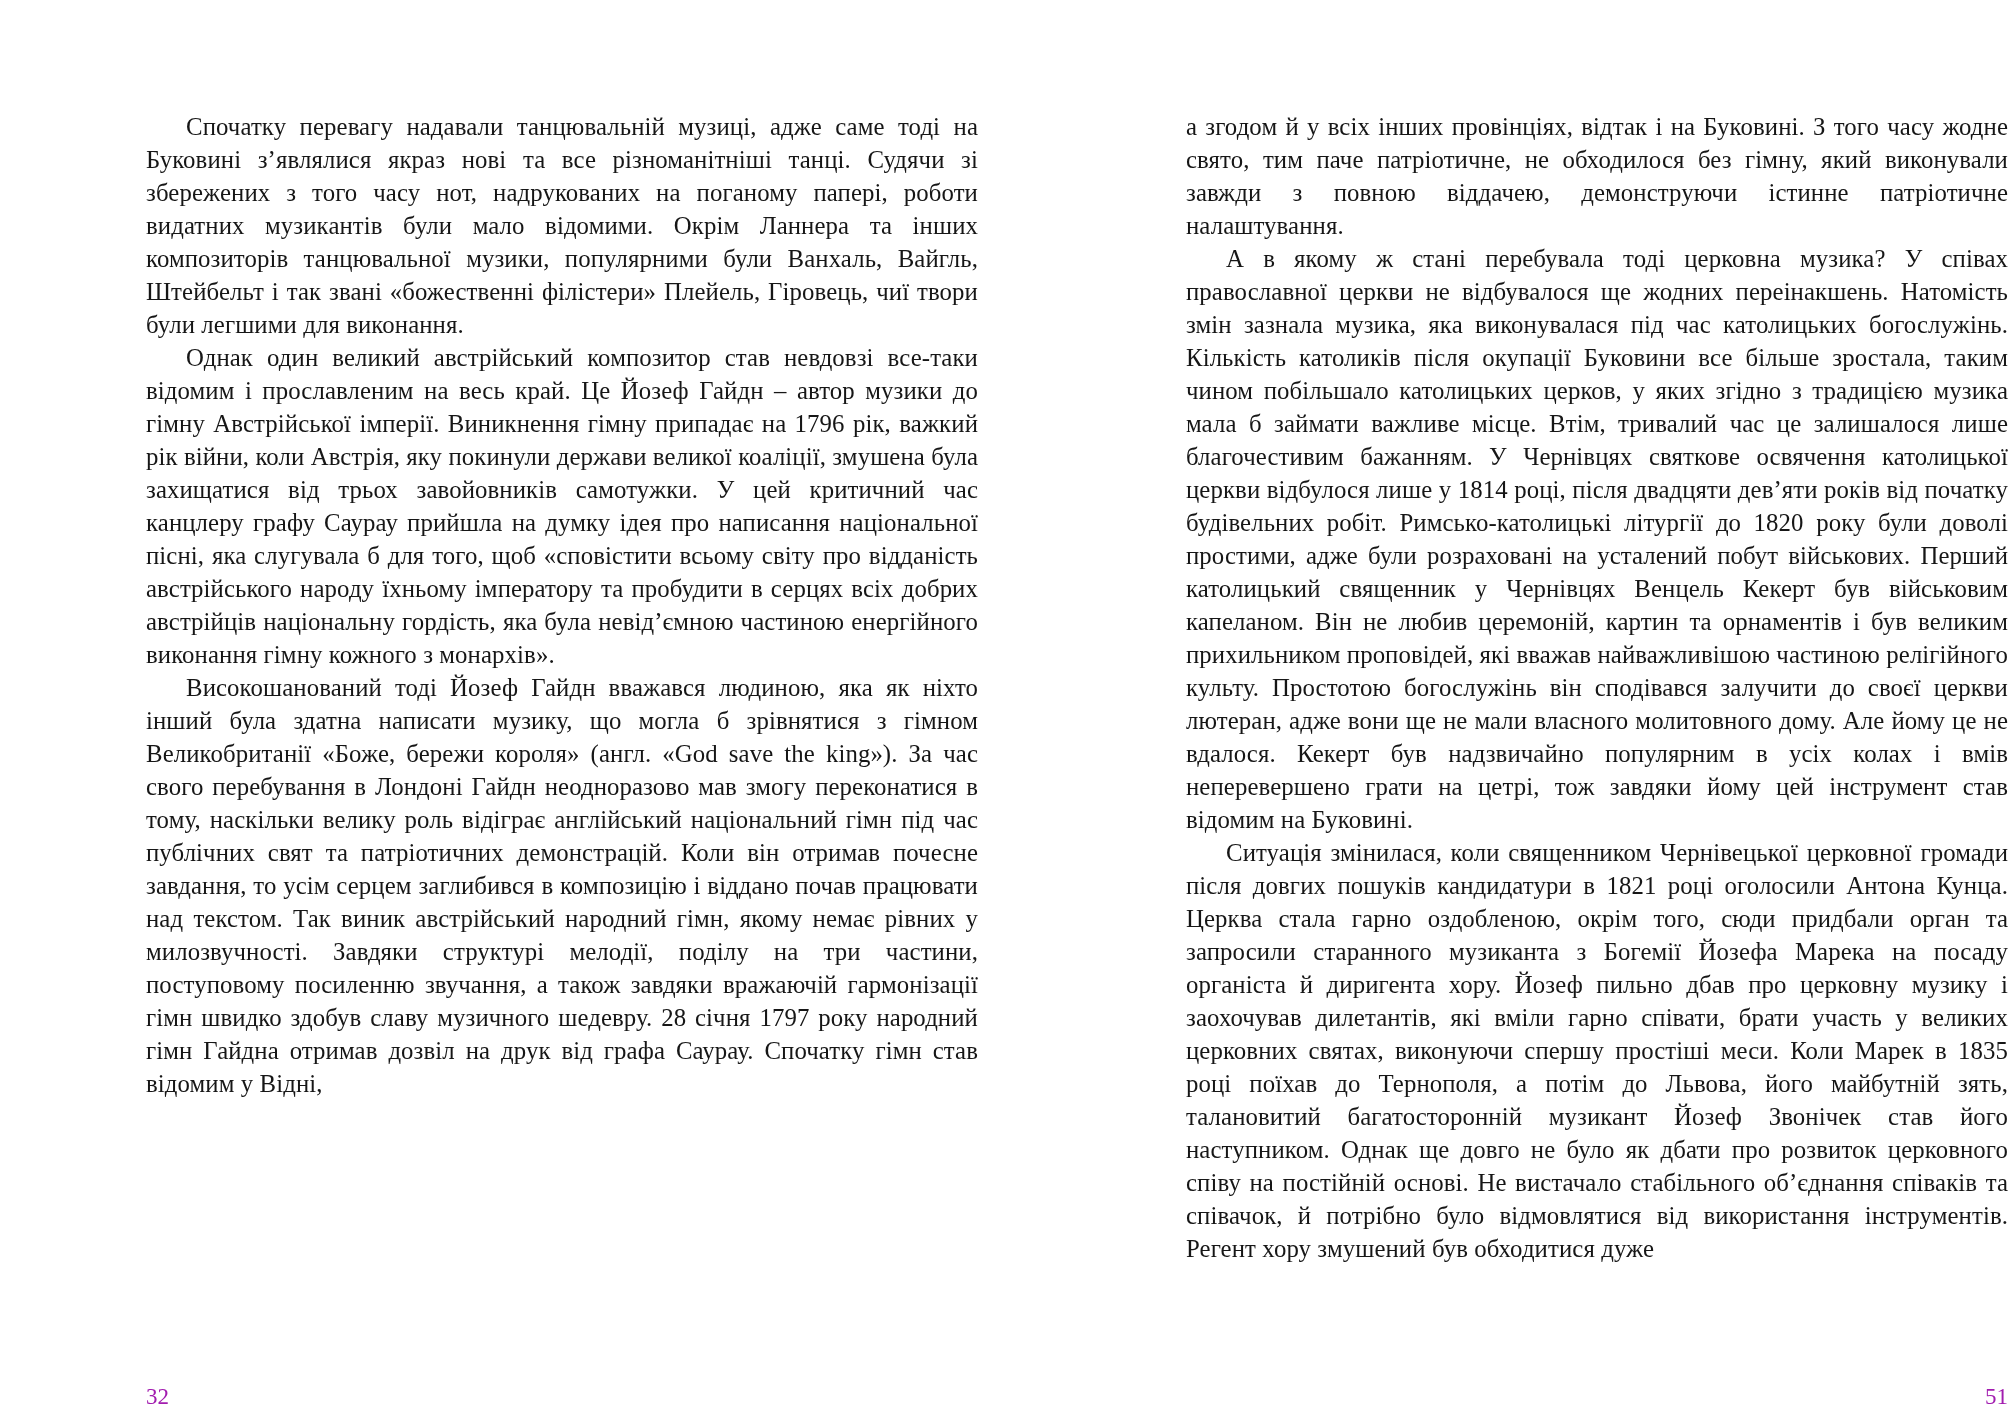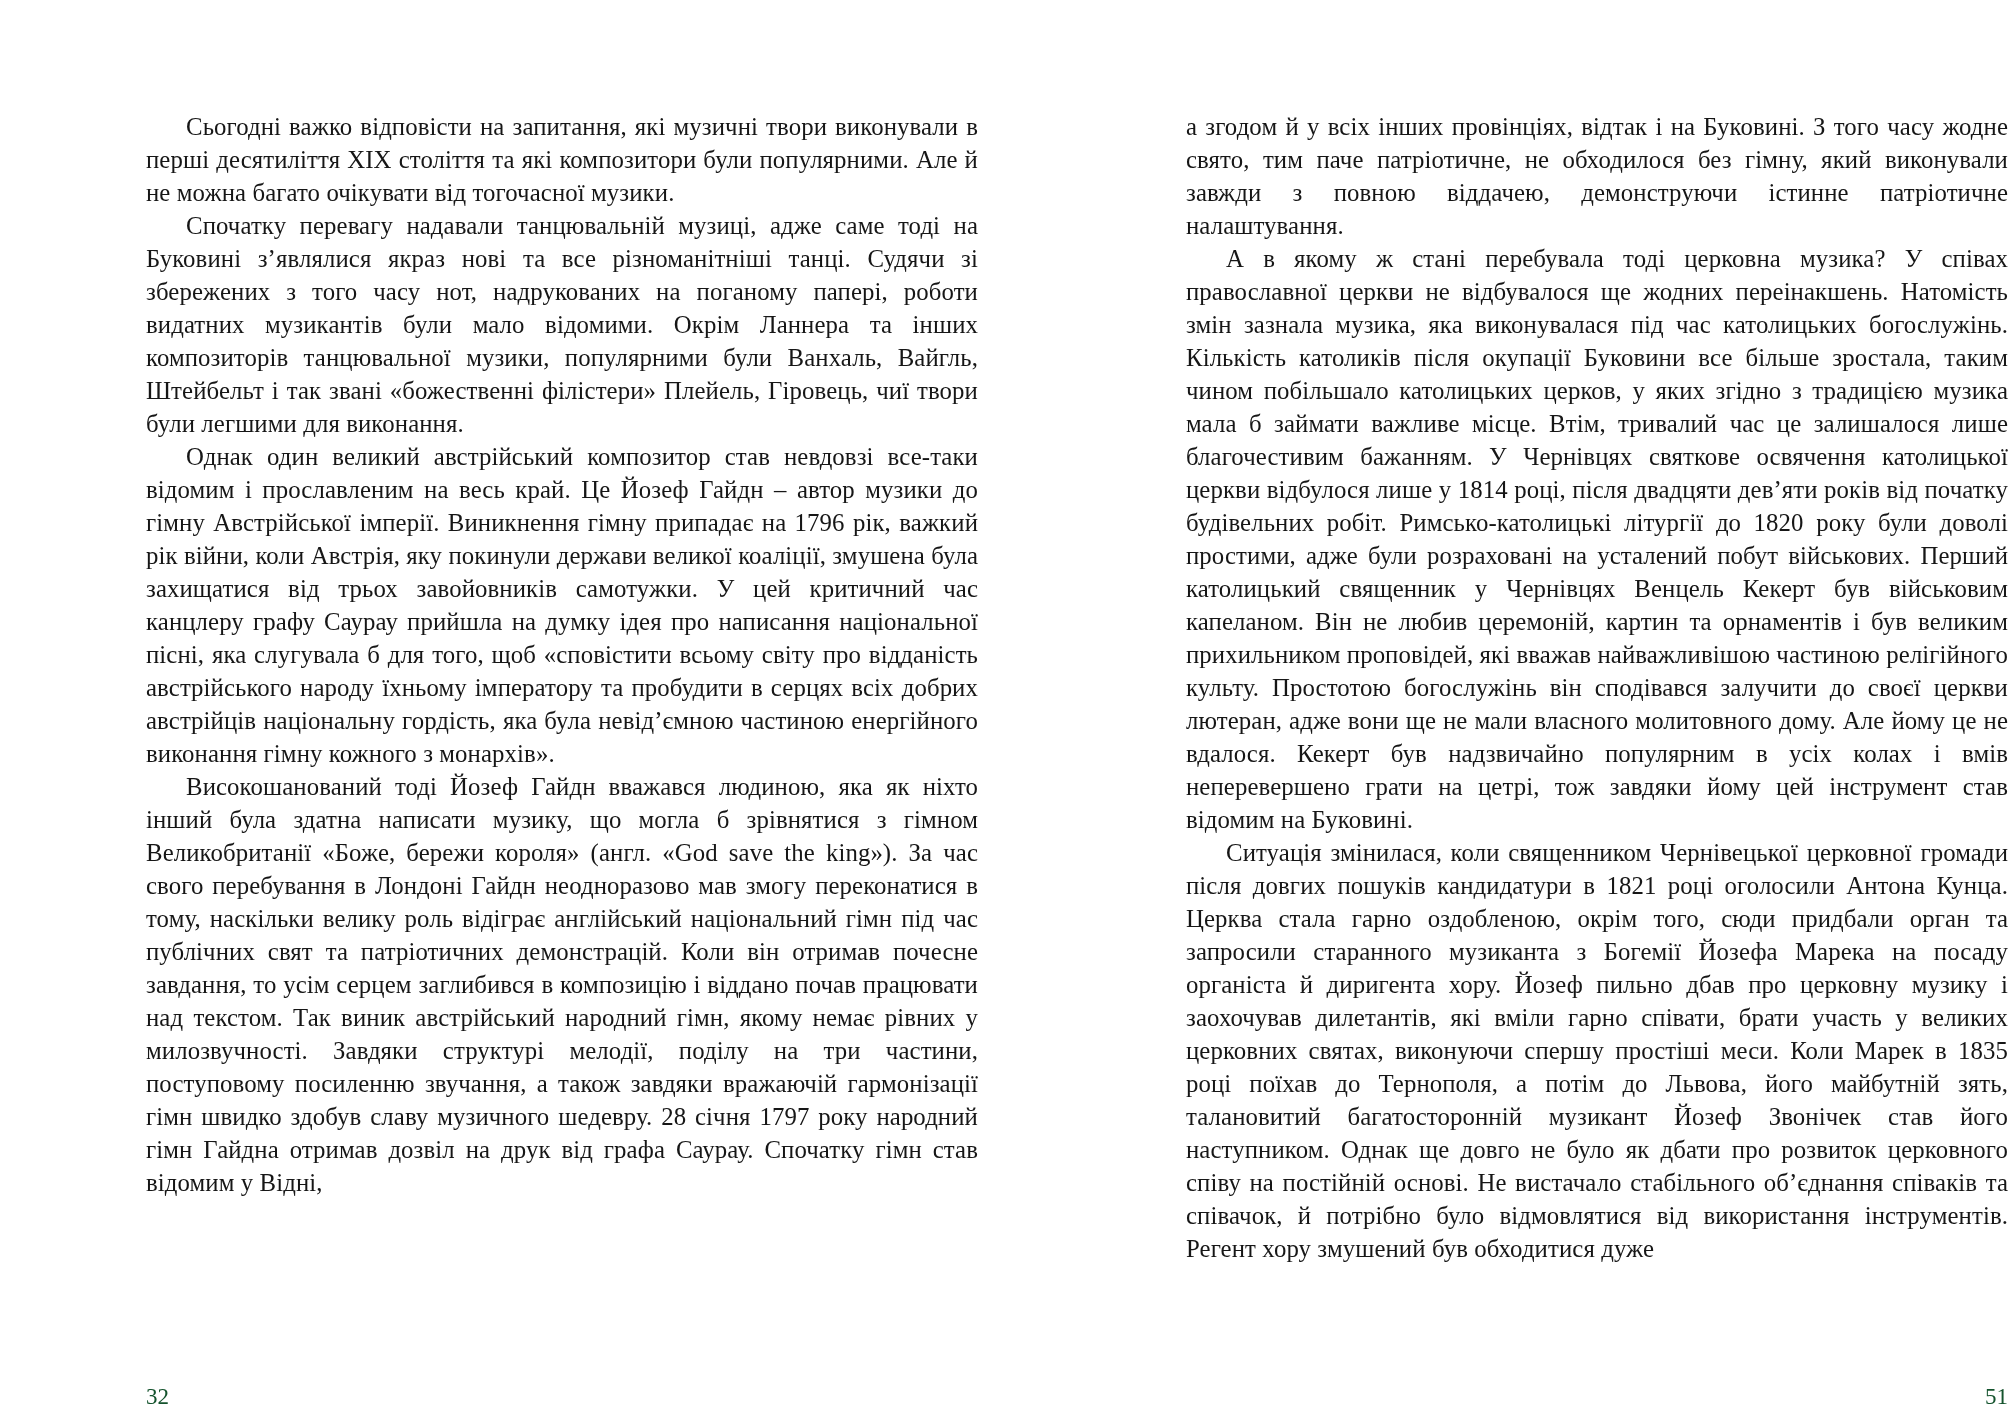--- a/index.html
+++ b/index.html
@@ -35,41 +35,40 @@
 
   .page-column p.indent {
     text-indent: 40px;
   }
 
   .page-number {
     position: absolute;
     top: 1382px;
     font-size: 23px;
     line-height: 30px;
-    color: #14532d;
+    color: #a21caf;
   }
 
   .page-number.left {
     left: 146px;
     text-align: left;
   }
 
   .page-number.right {
     left: 1186px;
     width: 822px;
     text-align: right;
   }
 </style>
 </head>
 <body>
 
 <div class="book-spread">
 
   <div class="page-column left">
-    <p class="indent">Сьогодні важко відповісти на запитання, які музичні твори виконували в перші десятиліття XIX століття та які композитори були популярними. Але й не можна багато очікувати від тогочасної музики.</p>
     <p class="indent">Спочатку перевагу надавали танцювальній музиці, адже саме тоді на Буковині з’являлися якраз нові та все різноманітніші танці. Судячи зі збережених з того часу нот, надрукованих на поганому папері, роботи видатних музикантів були мало відомими. Окрім Ланнера та інших композиторів танцювальної музики, популярними були Ванхаль, Вайгль, Штейбельт і так звані «божественні філістери» Плейель, Гіровець, чиї твори були легшими для виконання.</p>
     <p class="indent">Однак один великий австрійський композитор став невдовзі все-таки відомим і прославленим на весь край. Це Йозеф Гайдн – автор музики до гімну Австрійської імперії. Виникнення гімну припадає на 1796 рік, важкий рік війни, коли Австрія, яку покинули держави великої коаліції, змушена була захищатися від трьох завойовників самотужки. У цей критичний час канцлеру графу Саурау прийшла на думку ідея про написання національної пісні, яка слугувала б для того, щоб «сповістити всьому світу про відданість австрійського народу їхньому імператору та пробудити в серцях всіх добрих австрійців національну гордість, яка була невід’ємною частиною енергійного виконання гімну кожного з монархів».</p>
     <p class="indent">Високошанований тоді Йозеф Гайдн вважався людиною, яка як ніхто інший була здатна написати музику, що могла б зрівнятися з гімном Великобританії «Боже, бережи короля» (англ. «God save the king»). За час свого перебування в Лондоні Гайдн неодноразово мав змогу переконатися в тому, наскільки велику роль відіграє англійський національний гімн під час публічних свят та патріотичних демонстрацій. Коли він отримав почесне завдання, то усім серцем заглибився в композицію і віддано почав працювати над текстом. Так виник австрійський народний гімн, якому немає рівних у милозвучності. Завдяки структурі мелодії, поділу на три частини, поступовому посиленню звучання, а також завдяки вражаючій гармонізації гімн швидко здобув славу музичного шедевру. 28 січня 1797 року народний гімн Гайдна отримав дозвіл на друк від графа Саурау. Спочатку гімн став відомим у Відні,</p>
   </div>
   <div class="page-number left">32</div>
 
   <div class="page-column right">
     <p>а згодом й у всіх інших провінціях, відтак і на Буковині. З того часу жодне свято, тим паче патріотичне, не обходилося без гімну, який виконували завжди з повною віддачею, демонструючи істинне патріотичне налаштування.</p>
     <p class="indent">А в якому ж стані перебувала тоді церковна музика? У співах православної церкви не відбувалося ще жодних переінакшень. Натомість змін зазнала музика, яка виконувалася під час католицьких богослужінь. Кількість католиків після окупації Буковини все більше зростала, таким чином побільшало католицьких церков, у яких згідно з традицією музика мала б займати важливе місце. Втім, тривалий час це залишалося лише благочестивим бажанням. У Чернівцях святкове освячення католицької церкви відбулося лише у 1814 році, після двадцяти дев’яти років від початку будівельних робіт. Римсько-католицькі літургії до 1820 року були доволі простими, адже були розраховані на усталений побут військових. Перший католицький священник у Чернівцях Венцель Кекерт був військовим капеланом. Він не любив церемоній, картин та орнаментів і був великим прихильником проповідей, які вважав найважливішою частиною релігійного культу. Простотою богослужінь він сподівався залучити до своєї церкви лютеран, адже вони ще не мали власного молитовного дому. Але йому це не вдалося. Кекерт був надзвичайно популярним в усіх колах і вмів неперевершено грати на цетрі, тож завдяки йому цей інструмент став відомим на Буковині.</p>
     <p class="indent">Ситуація змінилася, коли священником Чернівецької церковної громади після довгих пошуків кандидатури в 1821 році оголосили Антона Кунца. Церква стала гарно оздобленою, окрім того, сюди придбали орган та запросили старанного музиканта з Богемії Йозефа Марека на посаду органіста й диригента хору. Йозеф пильно дбав про церковну музику і заохочував дилетантів, які вміли гарно співати, брати участь у великих церковних святах, виконуючи спершу простіші меси. Коли Марек в 1835 році поїхав до Тернополя, а потім до Львова, його майбутній зять, талановитий багатосторонній музикант Йозеф Звонічек став його наступником. Однак ще довго не було як дбати про розвиток церковного співу на постійній основі. Не вистачало стабільного об’єднання співаків та співачок, й потрібно було відмовлятися від використання інструментів. Регент хору змушений був обходитися дуже</p>

